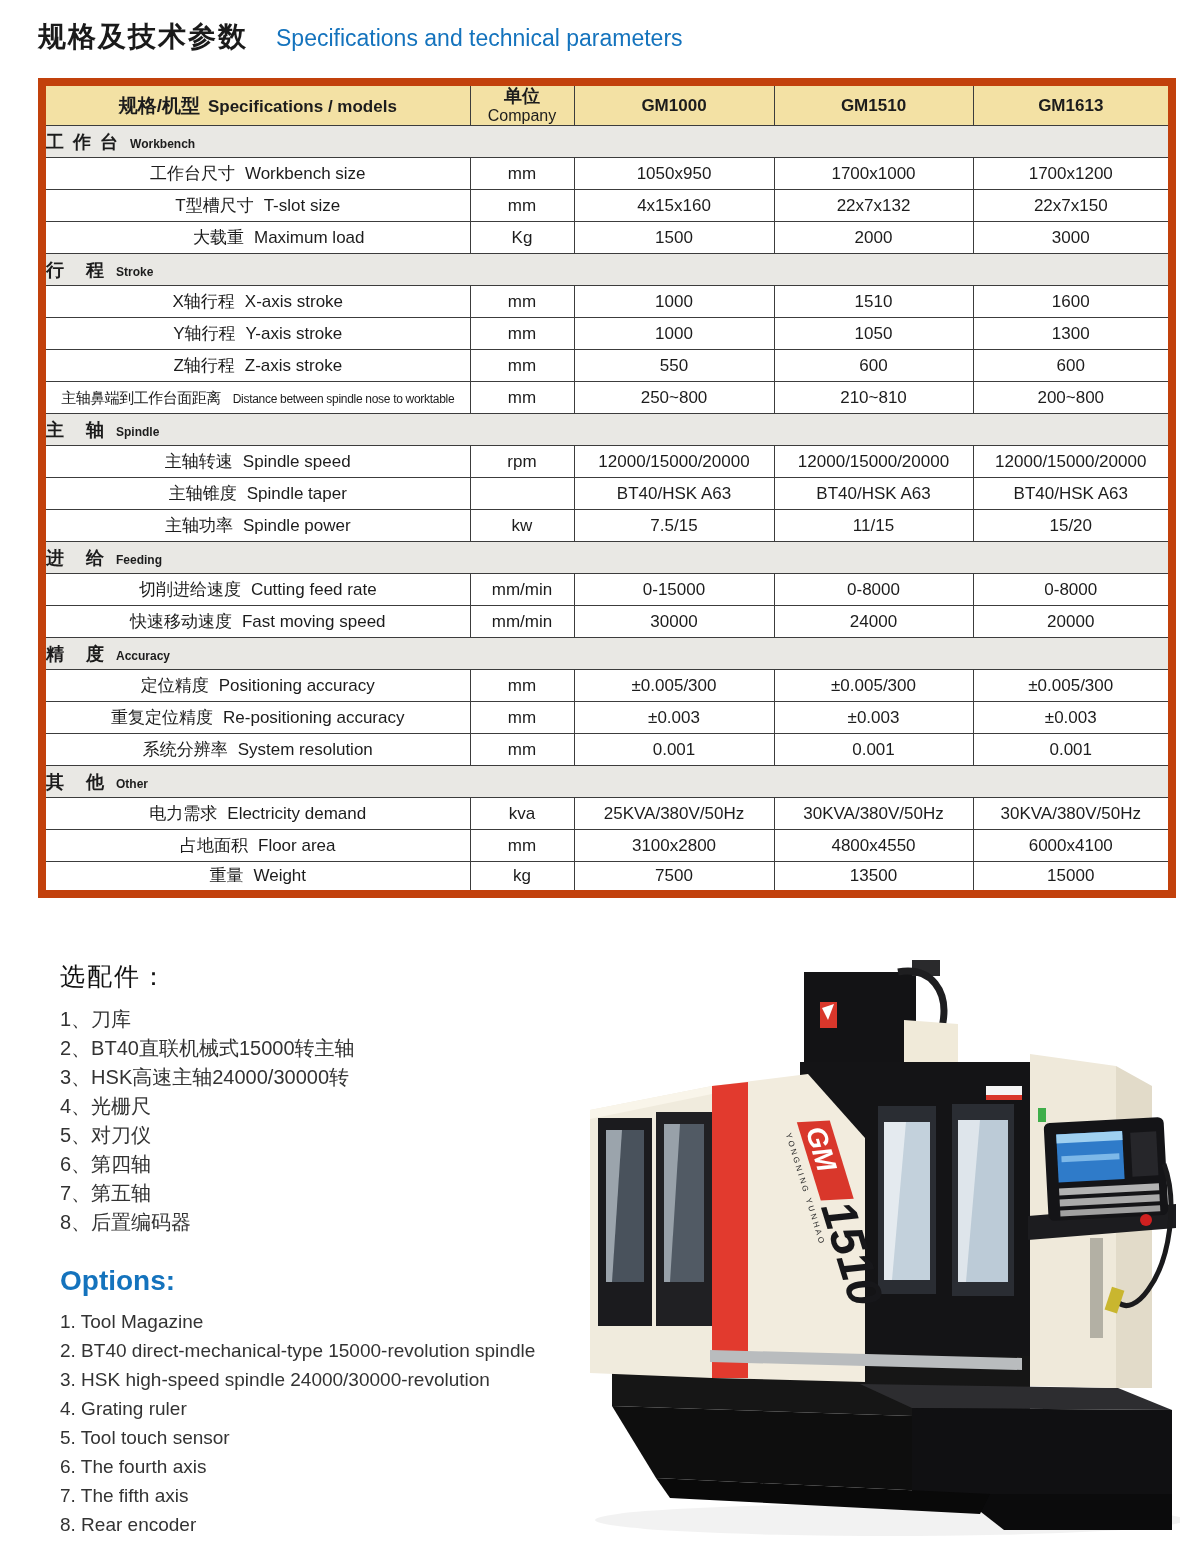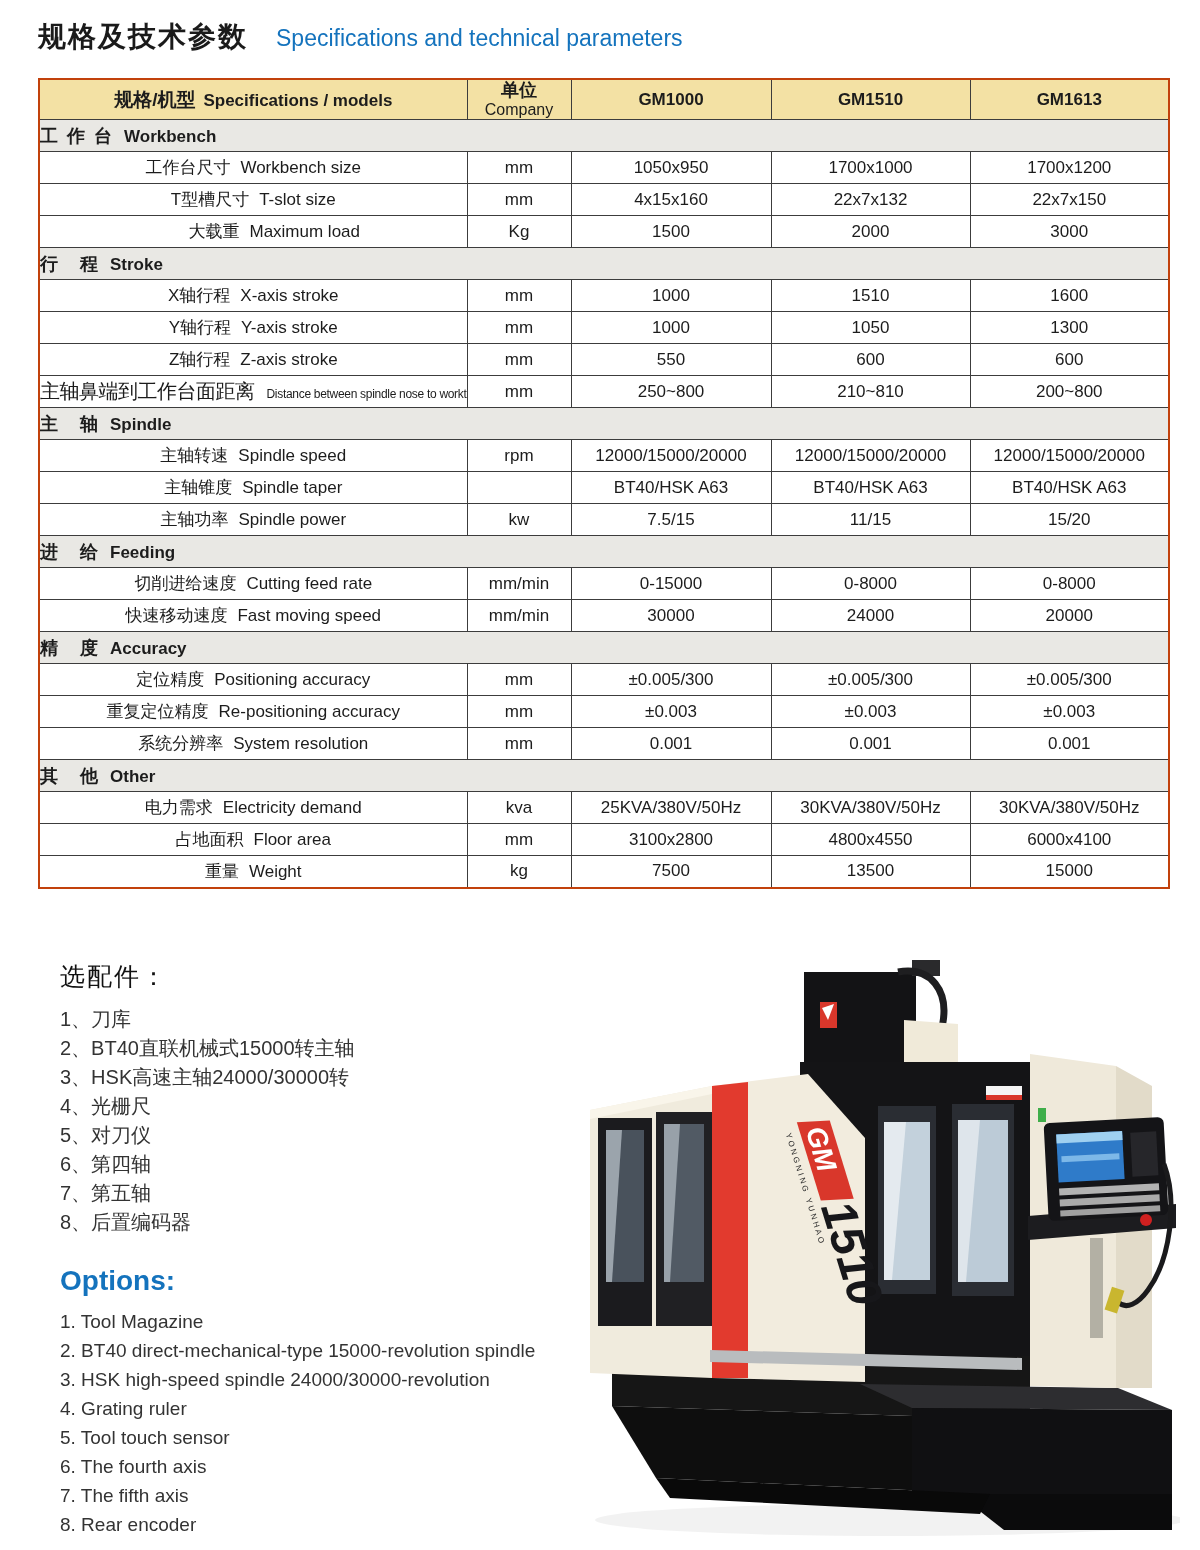--- a/index.html
+++ b/index.html
@@ -13,38 +13,38 @@
   body{background:#fff;font-family:"Liberation Sans","DejaVu Sans",sans-serif;}
   .page{position:relative;width:1200px;height:1550px;background:#ffffff;overflow:hidden;}
 
   
   .doc-title{position:absolute;left:38px;top:18px;display:flex;align-items:baseline;gap:28px;}
   .doc-title .t-zh{font-size:28px;font-weight:bold;color:#1a1a1a;letter-spacing:2px;}
   .doc-title .t-en{font-size:23px;font-weight:normal;color:var(--accent);text-align:right;}
 
   
   table.spec{position:absolute;left:38px;top:78px;width:1130px;border-collapse:collapse;table-layout:fixed;
-             border:2px solid #c2410c;}
+             border:8px solid #c2410c;}
   table.spec td{border:1px solid var(--border);height:32px;font-size:17px;color:#1c1c1c;
                 padding:0;vertical-align:middle;overflow:hidden;white-space:nowrap;}
   thead td{background:var(--header-bg);height:46px;text-align:center;border:2px solid #262626;}
   .h-spec .zh{font-weight:bold;font-size:19px;margin-right:8px;}
   .h-spec .en{font-size:17px;font-weight:bold;}
   .h-unit{line-height:1.15;}
   .h-unit .zh{display:block;font-weight:bold;font-size:18px;}
   .h-unit .en{display:block;font-size:16px;}
   .h-model{font-size:20px;font-weight:bold;}
   td.section-cell{background:var(--section-bg);text-align:left;padding-left:16px;
                   border-top:3px solid #262626;border-bottom:2px solid #262626;}
   td.section-cell .sec-zh{font-weight:bold;font-size:18px;letter-spacing:2px;margin-right:10px;}
-  td.section-cell .sec-en{font-weight:bold;font-size:17px;}
+  td.section-cell .sec-en{font-weight:bold;font-size:12px;}
   td.c-label{text-align:center;padding-left:16px;}
   td.c-label .lab-zh{margin-right:10px;}
   td.c-label.indent{padding-left:42px;}
-  td.c-label.compact .lab-zh{font-size:20px;letter-spacing:-0.5px;margin-right:12px;}
+  td.c-label.compact .lab-zh{font-size:15px;letter-spacing:-0.5px;margin-right:12px;}
   td.c-label.compact .lab-en{font-size:12px;letter-spacing:-0.3px;}
   td.c-unit,td.c-val{text-align:center;}
 
   
   .bottom-left{position:absolute;left:60px;top:960px;width:520px;}
   .opt-zh-title{font-size:25px;font-weight:normal;color:#111;letter-spacing:2px;}
   ul.opt{list-style:none;margin-top:12px;}
   ul.opt li{font-size:20px;color:#333;line-height:29px;height:29px;white-space:nowrap;}
   .opt-en-title{margin-top:28px;font-size:28px;font-weight:bold;color:var(--accent);}
   ul.opt-en{margin-top:10px;}

